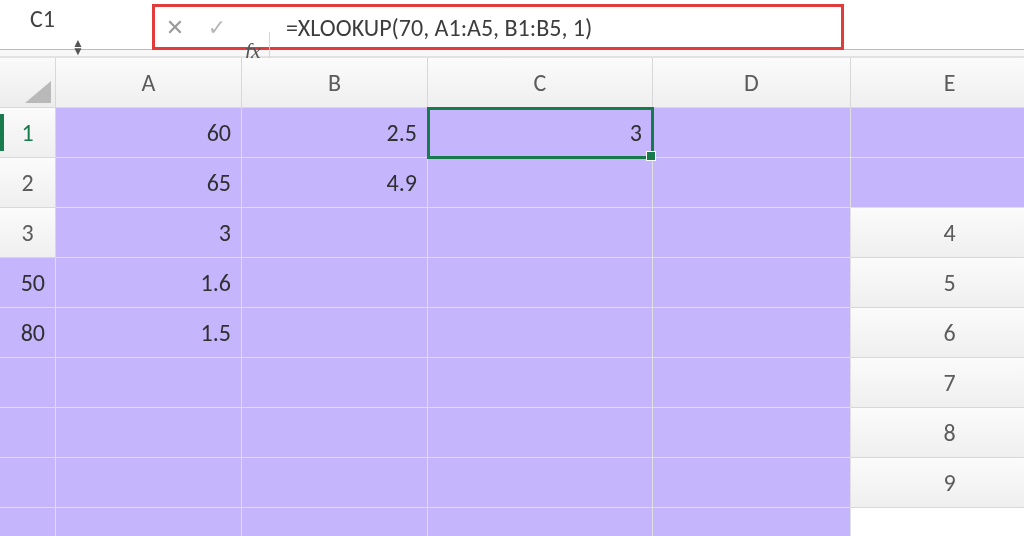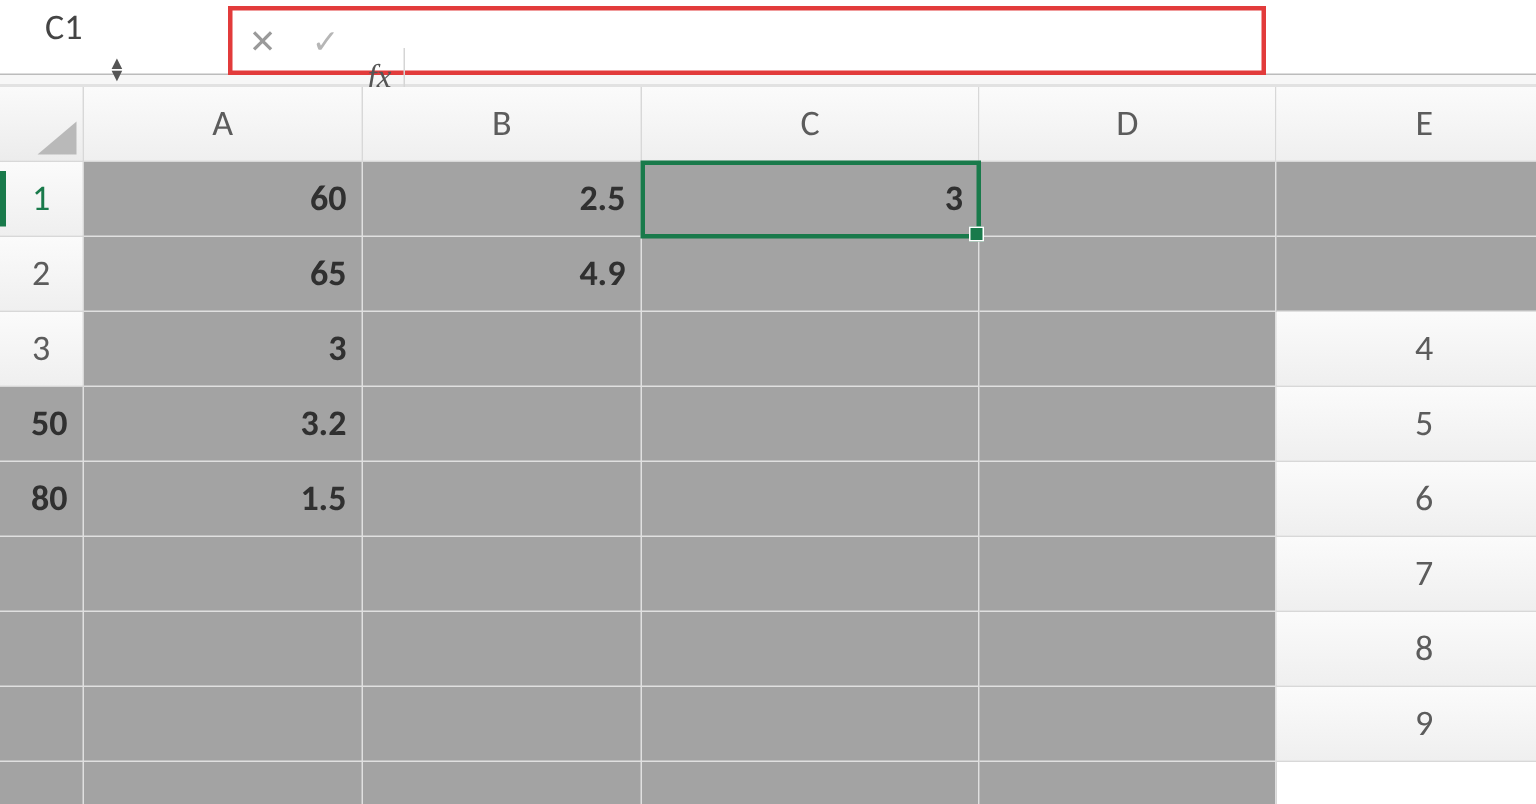--- a/index.html
+++ b/index.html
@@ -147,22 +147,21 @@
     background:#197a4b;
   }
   .cell {
     border-right: 0.5px solid #e0e0e0;
     border-bottom: 0.5px solid #e0e0e0;
     display: flex;
     align-items: center;
     justify-content: flex-end;
     padding: 0 10px;
     color: #303030;
-    background:#a3a3a3;
-    font-weight:bold;
+    background:#c4b5fd;
   }
   .cell.sel {
     outline: 3px solid #197a4b;
     outline-offset: -2px;
     position: relative;
     z-index: 2;
   }
   .cell.sel::after {
     content: "";
     position: absolute;
@@ -182,20 +181,21 @@
     <input class="name-box" value="C1" style="">
     <div class="spinner">
       <span>▲</span>
       <span>▼</span>
     </div>
   </div>
   <div class="fbar-highlight">
     <span class="fbar-icon">✕</span>
     <span class="fbar-icon enter">✓</span>
     <span class="fbar-fx">fx</span>
+    <input class="fbar-input" value="=XLOOKUP(70, A1:A5, B1:B5, 1)" style="">
   </div>
 </div>
 <div class="strip"></div>
 
 <div class="sheet" id="sheet">
     <div class="corner"></div>
     <div class="col-h">A</div>
     <div class="col-h">B</div>
     <div class="col-h">C</div>
     <div class="col-h">D</div>
@@ -212,21 +212,21 @@
     <div class="cell"></div>
     <div class="cell"></div>
     <div class="cell"></div>
     <div class="row-h">3</div>
     <div class="cell">3</div>
     <div class="cell"></div>
     <div class="cell"></div>
     <div class="cell"></div>
     <div class="row-h">4</div>
     <div class="cell">50</div>
-    <div class="cell">3.2</div>
+    <div class="cell">1.6</div>
     <div class="cell"></div>
     <div class="cell"></div>
     <div class="cell"></div>
     <div class="row-h">5</div>
     <div class="cell">80</div>
     <div class="cell">1.5</div>
     <div class="cell"></div>
     <div class="cell"></div>
     <div class="cell"></div>
     <div class="row-h">6</div>

